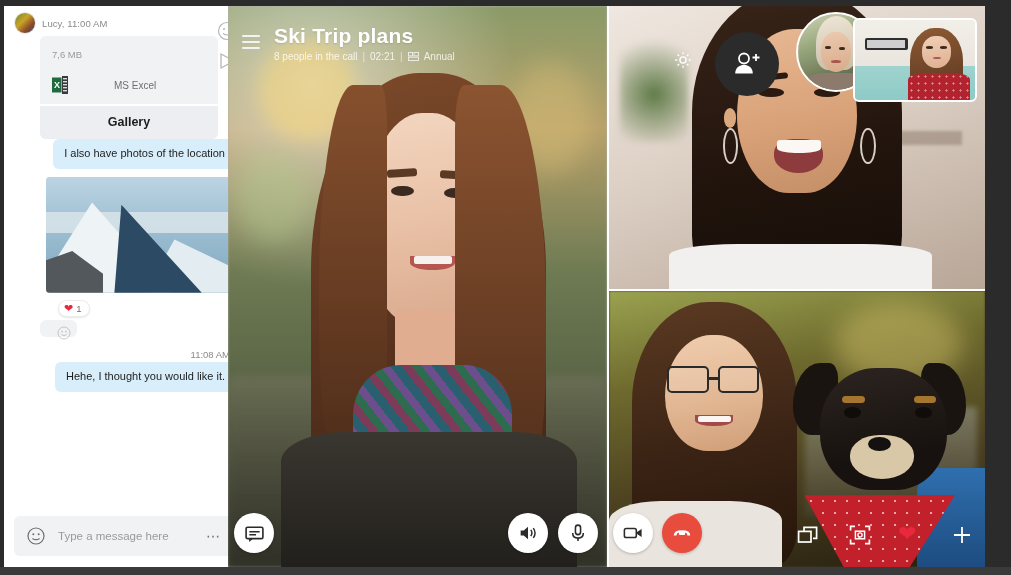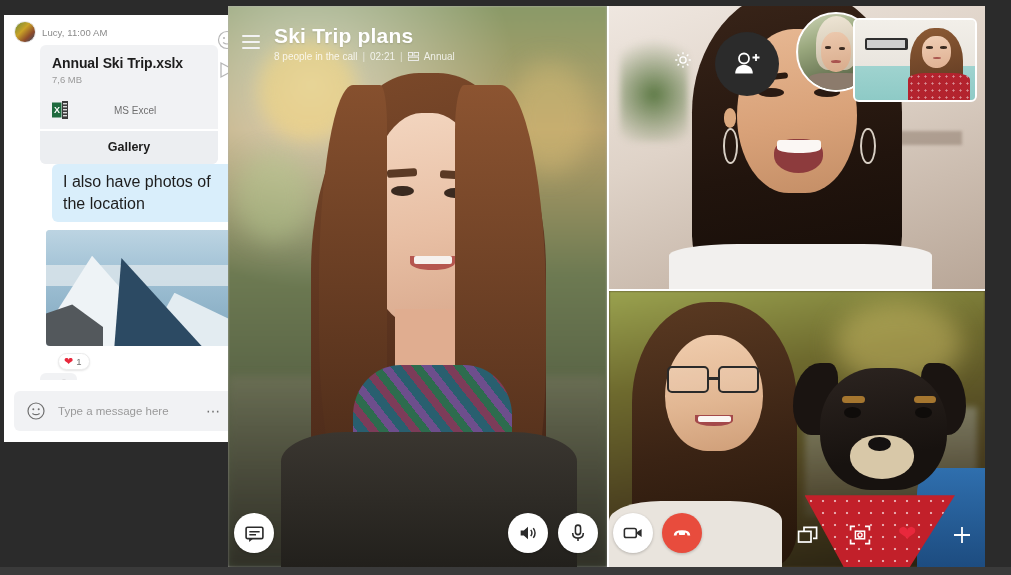--- a/index.html
+++ b/index.html
@@ -18,22 +18,22 @@
 
   
   .frame-top { position:absolute; left:0; top:0; width:1011px; height:6px; background:#2b2b2b; }
   .frame-bottom { position:absolute; left:0; bottom:0; width:1011px; height:8px; background:#3a3a3a; }
   .frame-right { position:absolute; right:0; top:0; width:10px; height:575px; background:#2b2b2b; }
   .frame-left { position:absolute; left:0; top:0; width:4px; height:575px; background:#2b2b2b; }
 
   
   .chat-panel {
     position: absolute;
-    left: 4px; top: 15px;
-    width: 240px; height: 427px;
+    left: 4px; top: 6px;
+    width: 240px; height: 561px;
     background: #ffffff;
     overflow: hidden;
   }
   .chat-scroll {
     position: absolute;
     left:0; top:0; right:0; bottom: 62px;
     overflow: hidden;
     padding: 4px 8px 0 8px;
   }
 
@@ -76,21 +76,21 @@
     cursor: pointer;
   }
 
   .ts-right { text-align: right; font-size: 9.5px; color: #8a8a8a; padding: 7px 6px 2px 0; }
 
   
   .bubble-row-out { display: flex; justify-content: flex-end; }
   .bubble-out {
     background: #d9eefb;
     color: #1d1d1d;
-    font-size: 16px;
+    font-size: 11px;
     border-radius: 6px;
     padding: 7px 11px 8px 11px;
     max-width: 184px;
     line-height: 1.35;
   }
   .bubble-row-in { display: flex; gap: 6px; align-items: flex-start; margin-top: 2px; }
   .bubble-in {
     position: relative;
     background: #f1f2f4;
     color: #1d1d1d;
@@ -443,21 +443,20 @@
 
       
       <div class="msg-meta">
         <div class="avatar-sm"></div>
         <div class="meta-text">Lucy, 11:00 AM</div>
       </div>
 
       
       <div class="file-card">
         <div class="file-card-body">
-          <div class="file-name">Annual Ski Trip.xslx</div>
           <div class="file-size">7,6 MB</div>
           <div class="file-app">
             <span class="xls-icon">
               <svg viewBox="0 0 16 18" width="16" height="18">
                 <rect x="0" y="1.5" width="9.5" height="15" fill="#1f6b3f"></rect>
                 <text x="2" y="12" font-family="Liberation Sans, sans-serif" font-size="9" font-weight="bold" fill="#ffffff">X</text>
                 <rect x="10" y="0" width="6" height="18" fill="#3a3a3a"></rect>
                 <rect x="11" y="2" width="4" height="1.4" fill="#dcdcdc"></rect>
                 <rect x="11" y="5" width="4" height="1.4" fill="#dcdcdc"></rect>
                 <rect x="11" y="8" width="4" height="1.4" fill="#dcdcdc"></rect>
@@ -502,20 +501,21 @@
               <circle cx="7" cy="7" r="6" fill="none" stroke="#8a8a8a" stroke-width="1"></circle>
               <circle cx="5" cy="5.6" r=".8" fill="#8a8a8a"></circle>
               <circle cx="9" cy="5.6" r=".8" fill="#8a8a8a"></circle>
               <path d="M4.4 8.6 Q7 10.6 9.6 8.6" fill="none" stroke="#8a8a8a" stroke-width="1"></path>
             </svg>
           </span>
         </div>
       </div>
 
       
+      <div class="ts-right" style="padding-top:12px;">11:08 AM</div>
 
       
       <div class="bubble-row-out">
         <div class="bubble-out">Hehe, I thought you would like it.</div>
       </div>
 
       
       
 
     </div>

